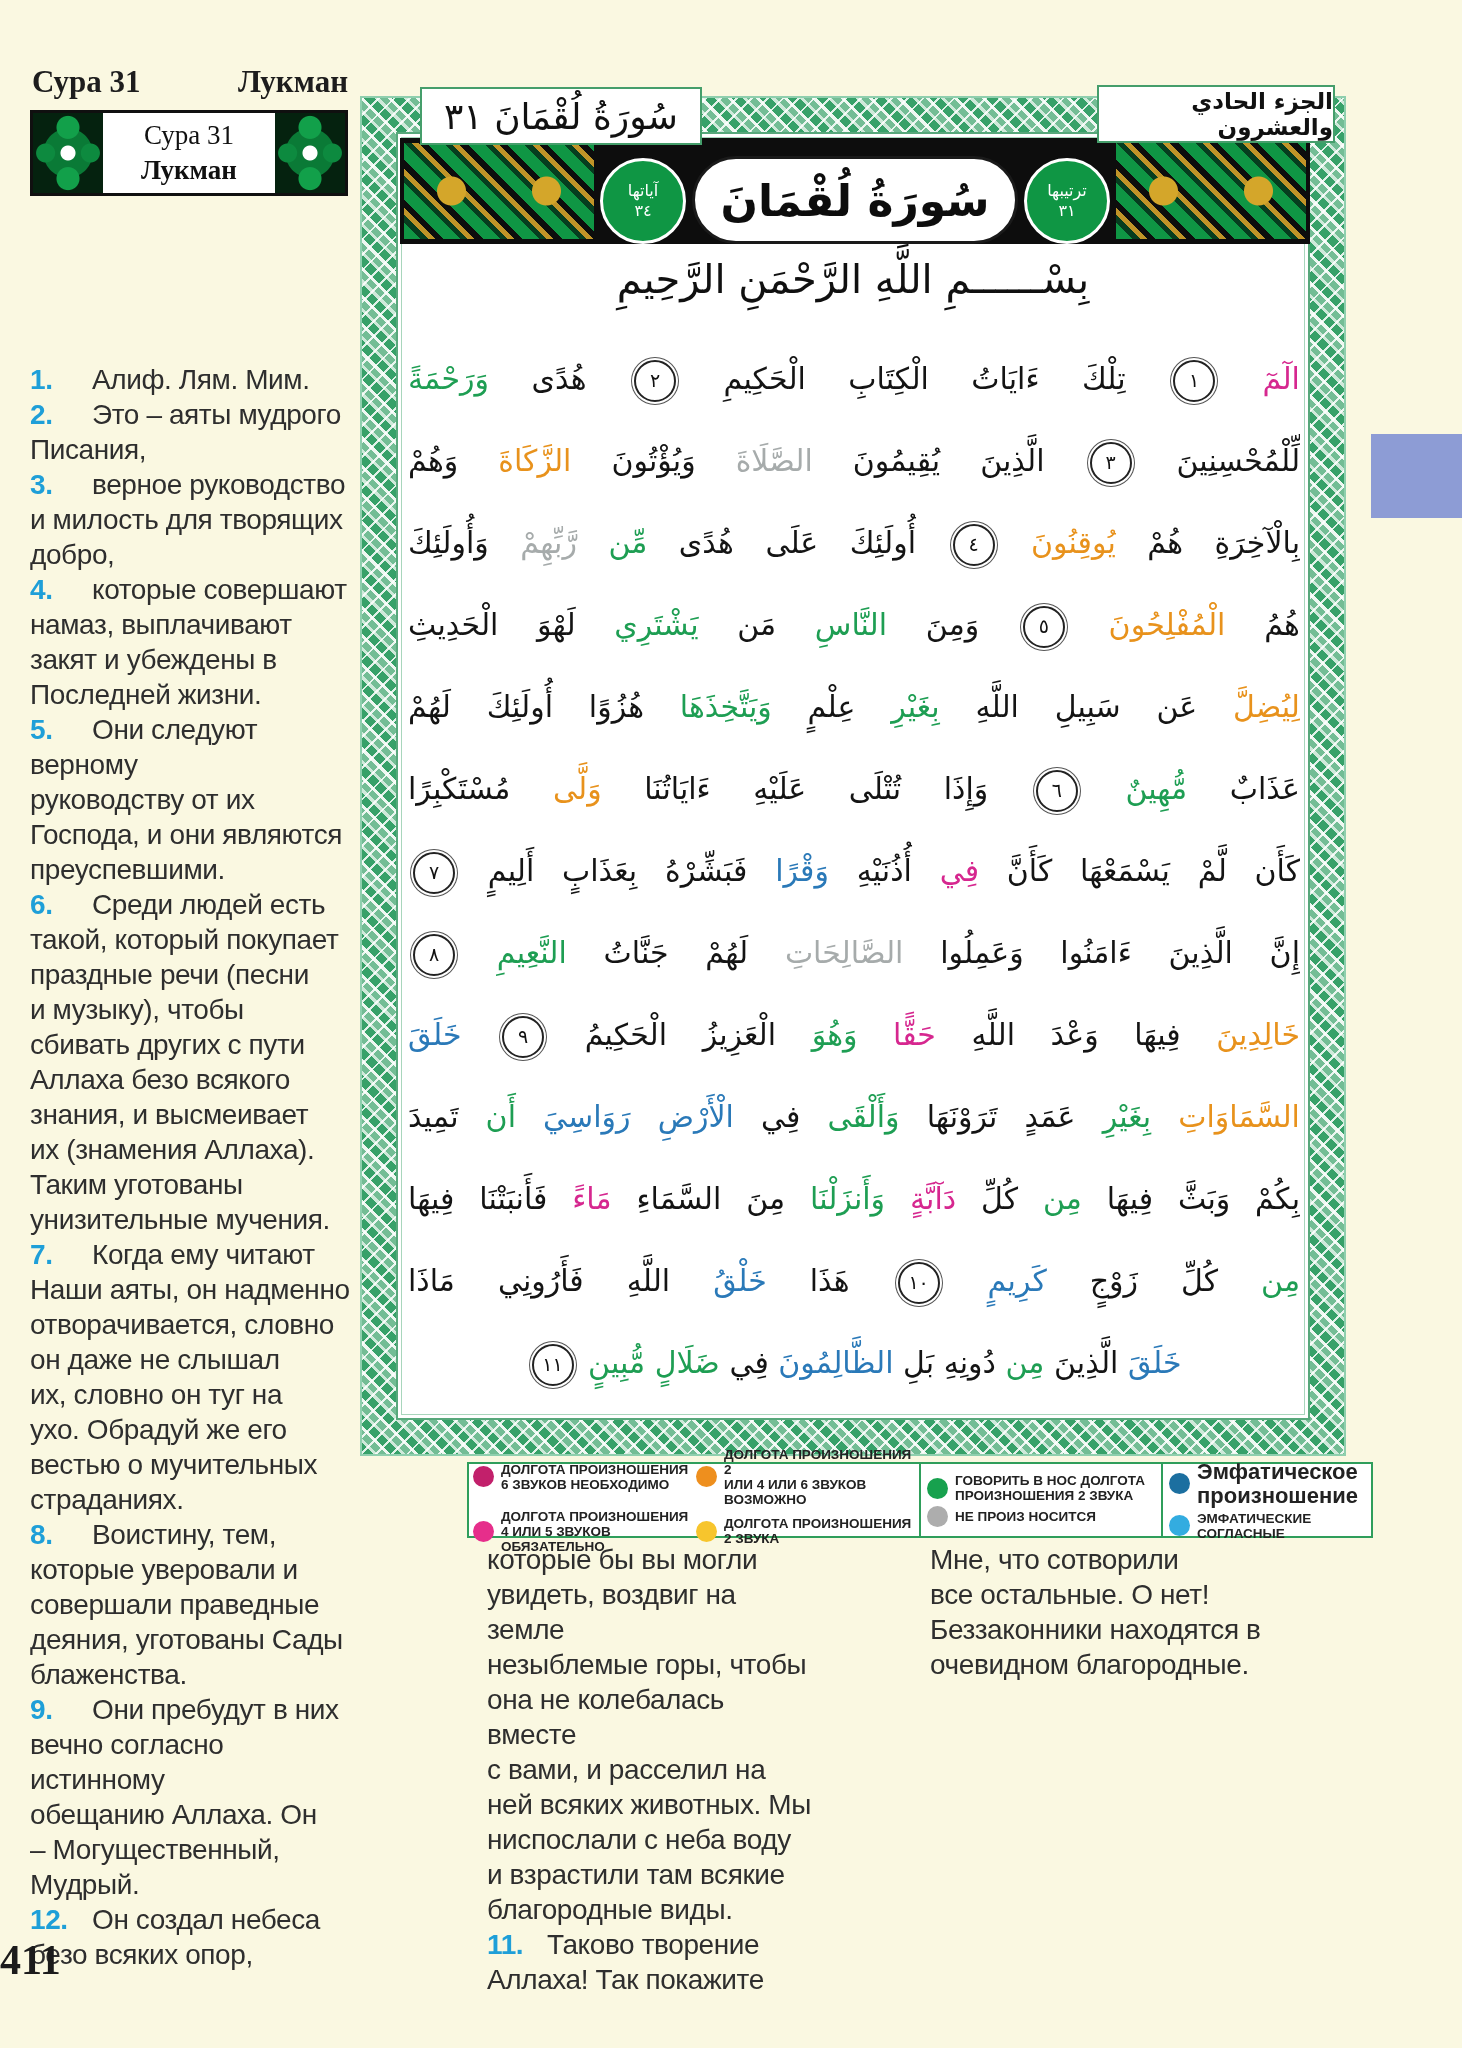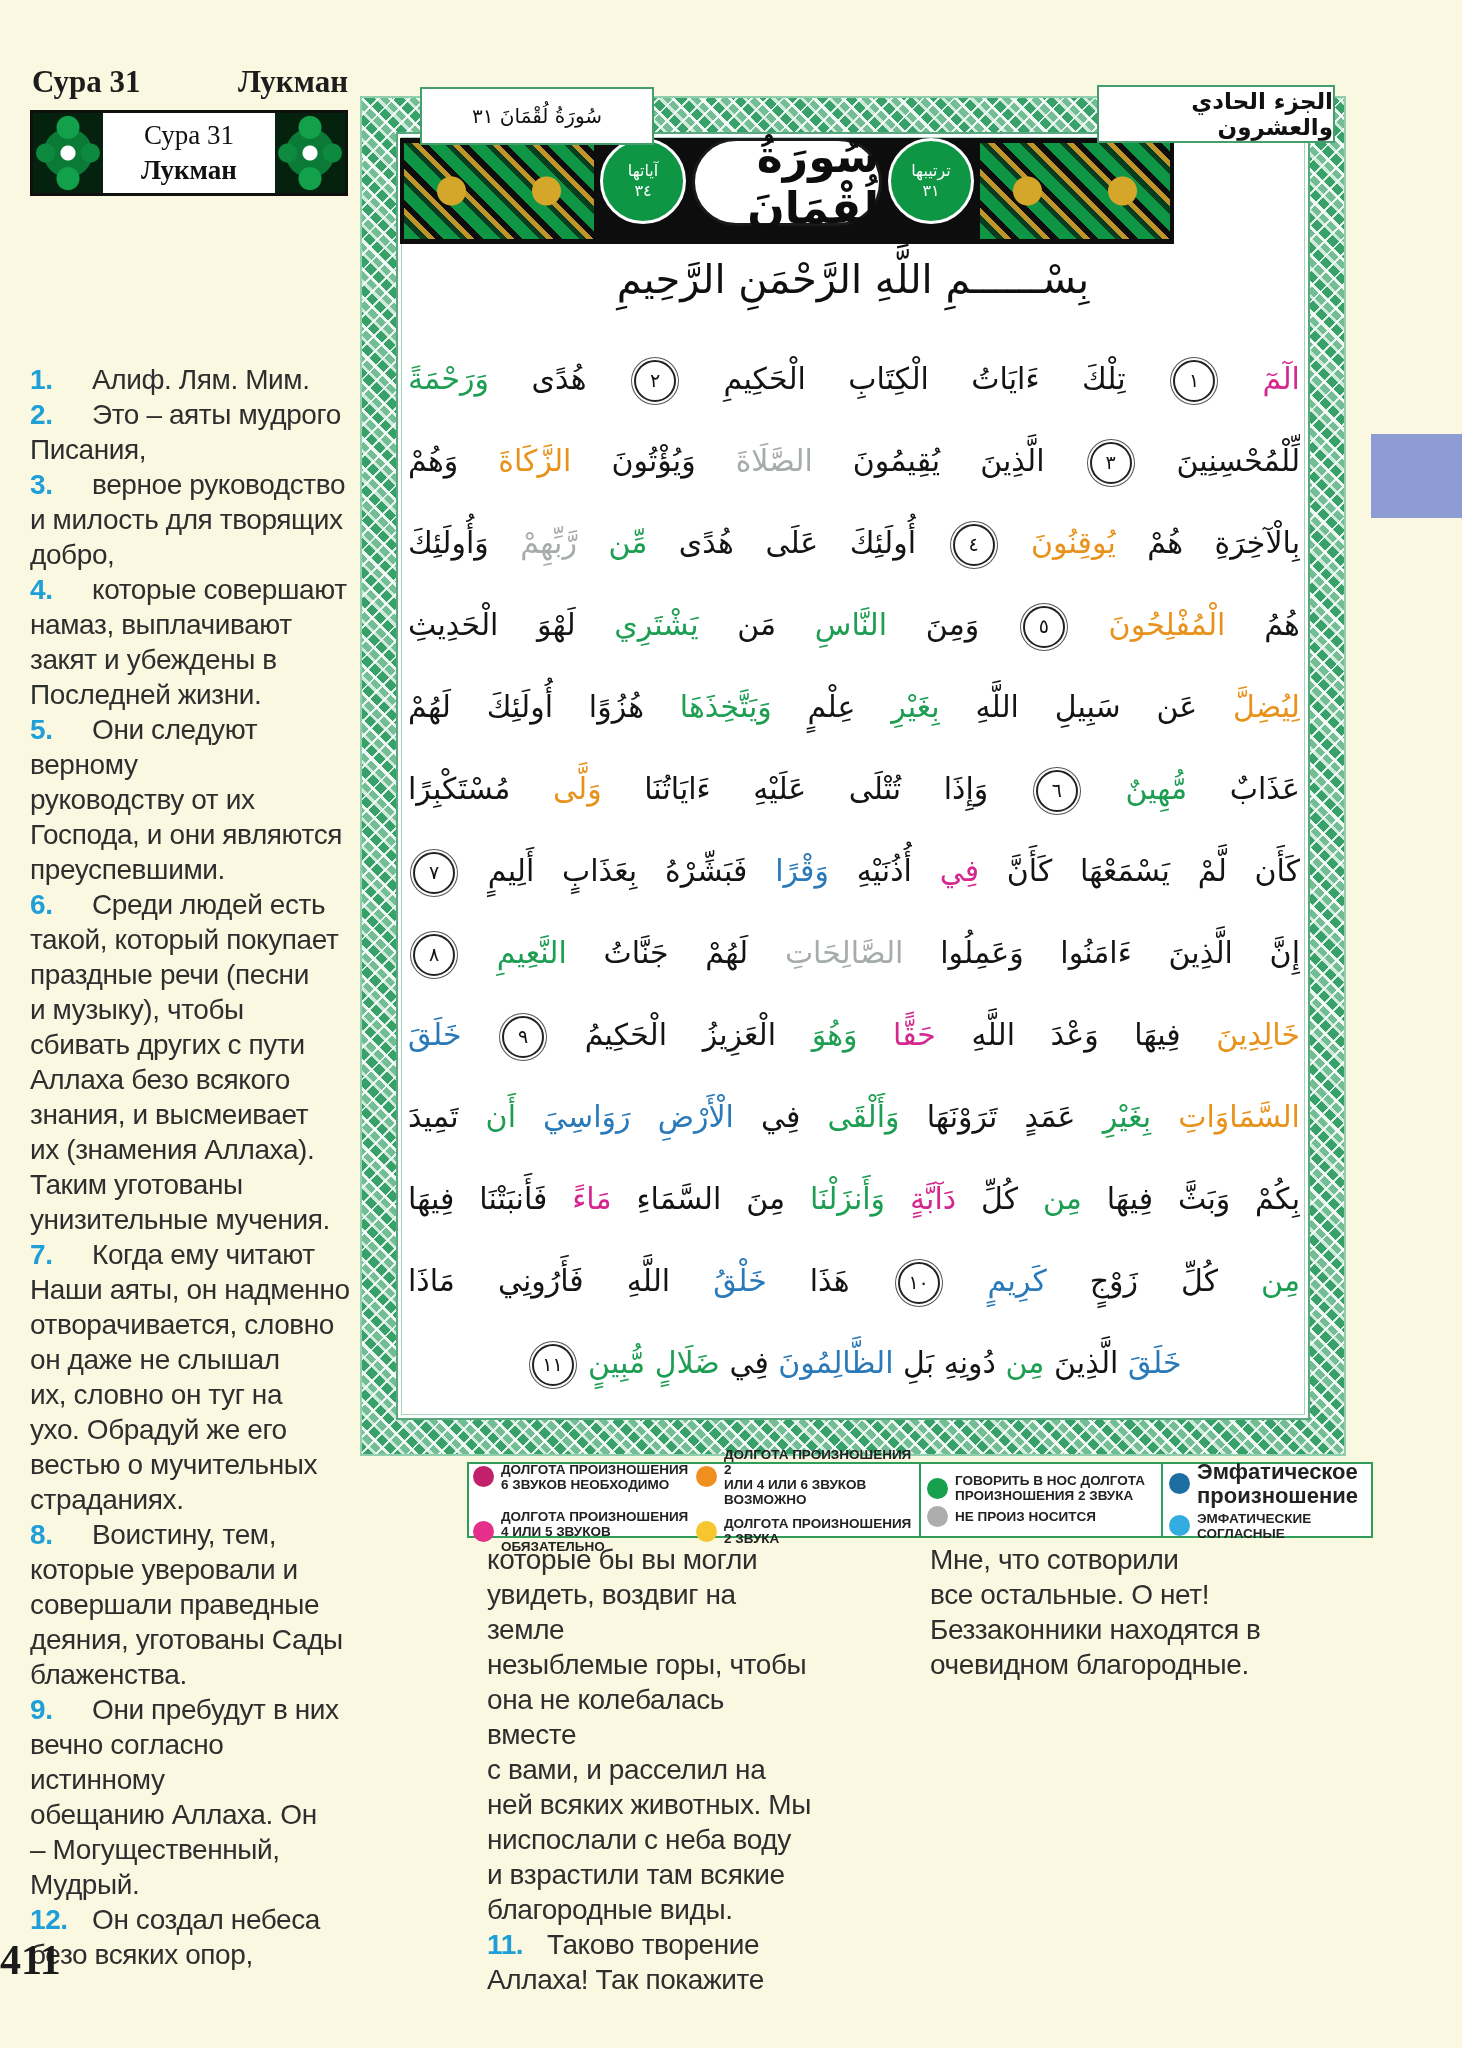--- a/index.html
+++ b/index.html
@@ -43,26 +43,26 @@
   .frame{position:absolute;left:360px;top:96px;width:986px;height:1360px;box-sizing:border-box;
          background:
           repeating-linear-gradient(135deg, rgba(255,255,255,.85) 0 2px, rgba(255,255,255,0) 2px 11px),
           repeating-linear-gradient(45deg, #37a169 0 8px, #cfe9da 8px 11px, #73bd95 11px 17px, #eef7f1 17px 20px);
          border:2px solid #8fcfae;}
   .sheet{position:absolute;left:34px;right:34px;top:34px;bottom:34px;background:#fff;
          border:2px solid #57a87b;box-shadow:inset 0 0 0 3px #fff, inset 0 0 0 4px #a8d6bc;}
   .tab{position:absolute;background:#fff;border:2px solid #459e6b;box-sizing:border-box;
        display:flex;align-items:center;justify-content:center;font-family:"DejaVu Sans",sans-serif;
        direction:rtl;color:#111;z-index:6;}
-  .tab-left{left:58px;top:-11px;width:234px;height:58px;font-size:20px;}
+  .tab-left{left:58px;top:-11px;width:282px;height:58px;font-size:36px;}
   .tab-right{left:735px;top:-13px;width:238px;height:58px;font-size:23px;font-weight:bold;}
 
   
-  .band{position:absolute;left:38px;top:40px;width:774px;height:106px;background:#0d0d0d;
-        display:flex;align-items:flex-start;z-index:5;}
+  .band{position:absolute;left:38px;top:40px;width:910px;height:106px;background:#0d0d0d;
+        display:flex;align-items:flex-end;z-index:5;}
   .band-orn{width:190px;height:96px;margin:5px 4px;
         background:
          radial-gradient(circle at 25% 50%, #d4a62a 14px, rgba(0,0,0,0) 15px),
          radial-gradient(circle at 75% 50%, #d4a62a 14px, rgba(0,0,0,0) 15px),
          repeating-linear-gradient(45deg, #0f9644 0 12px, #063d1f 12px 17px, #c09428 17px 22px, #0d0d0d 22px 28px);}
   .band-circle{width:80px;height:80px;border-radius:50%;background:#0f9644;border:3px solid #fff;
         color:#fff;display:flex;flex-direction:column;align-items:center;justify-content:center;
         font-family:"DejaVu Sans",sans-serif;font-size:16px;line-height:20px;text-align:center;
         white-space:pre-line;flex:0 0 auto;margin:0 2px;}
   .cartouche{flex:1;height:82px;margin:0 4px;background:#fff;border:3px solid #1a1a1a;border-radius:44px;

